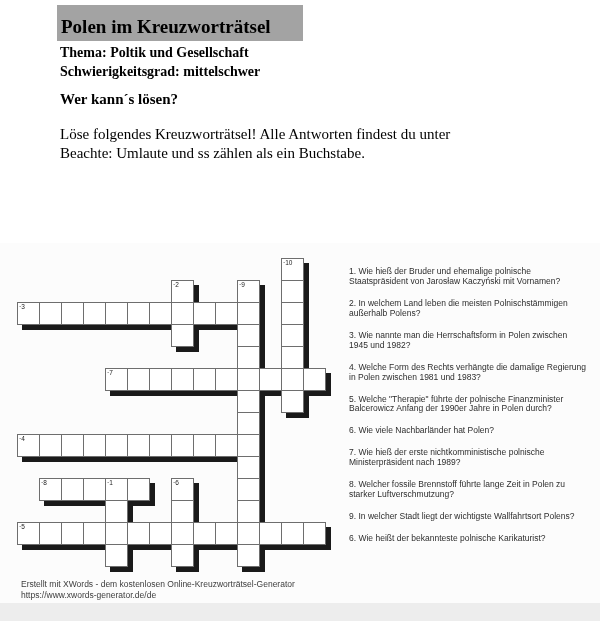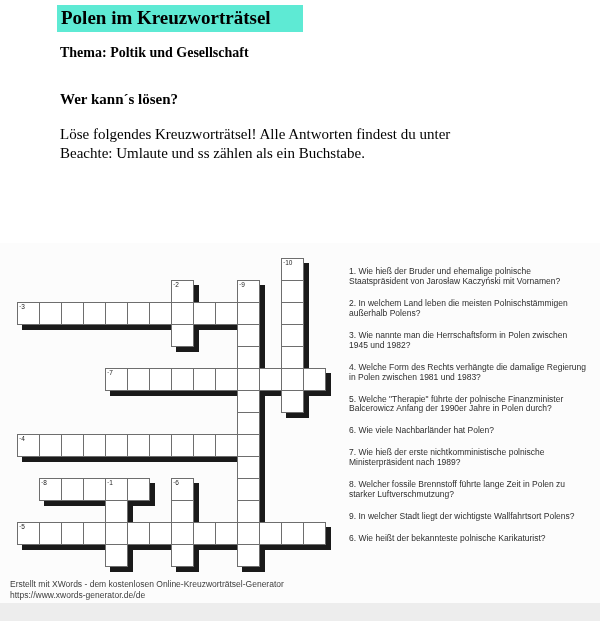--- a/index.html
+++ b/index.html
@@ -1,21 +1,21 @@
 <!DOCTYPE html>
 <html><head>
 <meta charset="utf-8">
 <style>
   html,body{margin:0;padding:0;background:#fff;}
   .page{position:relative;width:600px;height:621px;background:#ffffff;overflow:hidden;
         font-family:"Liberation Serif",serif;color:#000;}
 
   
   .doc-title{position:absolute;left:57px;top:5px;font-size:19px;font-weight:bold;}
-  .doc-title .hl{background:#5eead4;display:inline-block;padding:2px 32px 3px 4px;}
+  .doc-title .hl{background:#a3a3a3;display:inline-block;padding:11px 32px 3px 4px;}
   .doc-meta{position:absolute;left:60px;top:43px;font-size:14px;font-weight:bold;line-height:19px;}
   .doc-question{position:absolute;left:60px;top:91px;font-size:15px;font-weight:bold;}
   .doc-intro{position:absolute;left:60px;top:125px;font-size:15px;line-height:18.5px;}
   .doc-intro a{color:#1155cc;text-decoration:underline;cursor:pointer;}
 
   
   .cw-panel{position:absolute;left:0;top:243px;width:600px;height:360px;background:#fcfcfc;}
   .bottom-strip{position:absolute;left:0;top:603px;width:600px;height:18px;background:#ededed;}
 
   .cw-grid{position:absolute;}
@@ -23,35 +23,36 @@
   .cw-cell{position:absolute;width:23px;height:23px;background:#ffffff;
            border:1px solid #6e6e6e;box-sizing:border-box;}
   .cw-num{position:absolute;left:1px;top:0px;font-family:"Liberation Sans",sans-serif;
           font-size:6.5px;color:#222;white-space:nowrap;letter-spacing:0px;}
 
   .cw-clues{position:absolute;left:337px;top:255px;width:262px;
             font-family:"Liberation Sans",sans-serif;font-size:8.5px;
             line-height:1.17;color:#2d2d2d;}
   .clue{margin:12px;}
 
-  .cw-footer{position:absolute;left:10px;top:579px;
+  .cw-footer{position:absolute;left:21px;top:579px;
              font-family:"Liberation Sans",sans-serif;font-size:8.5px;
              line-height:1.3;color:#3c3c3c;}
 </style>
 </head>
 <body>
 
 <div class="page">
 
   <div class="doc-title">
     <span class="hl">Polen im Kreuzworträtsel</span>
   </div>
 
   <div class="doc-meta">
     <div>Thema: Poltik und Gesellschaft</div>
+    <div>Schwierigkeitsgrad: mittelschwer</div>
   </div>
 
   <div class="doc-question">Wer kann´s lösen?</div>
 
   <div class="doc-intro">
     <div>Löse folgendes Kreuzworträtsel! Alle Antworten findest du unter</div>
     <div>Beachte: Umlaute und ss zählen als ein Buchstabe.</div>
   </div>
 
   <div class="cw-panel"></div>

